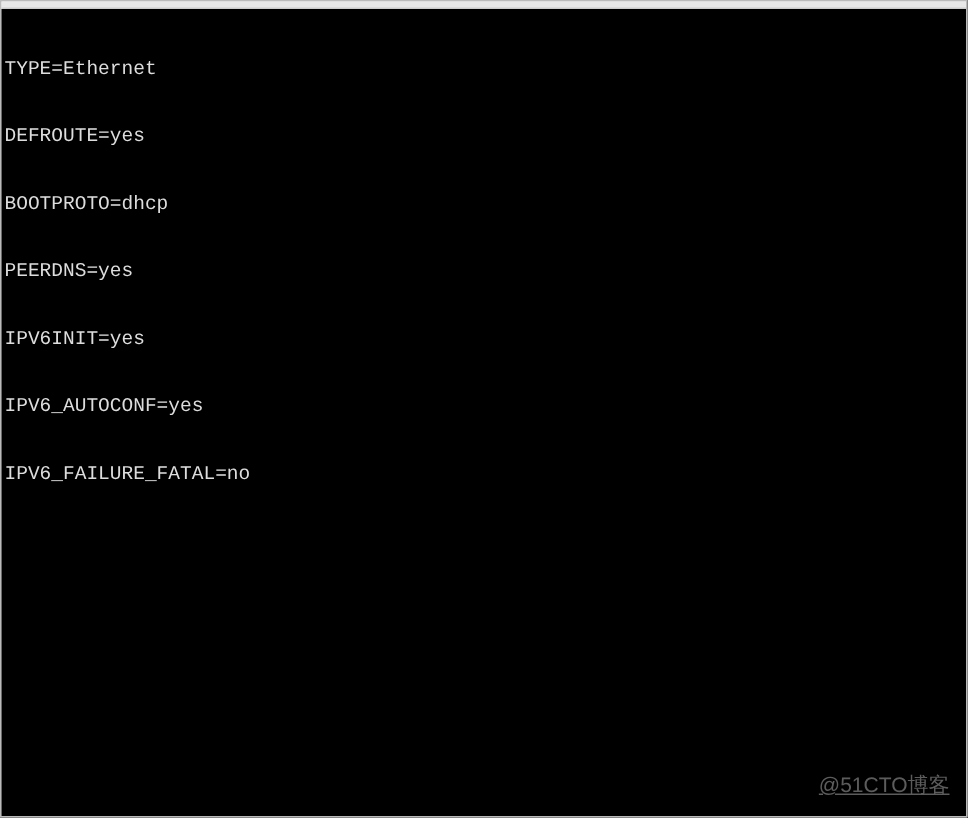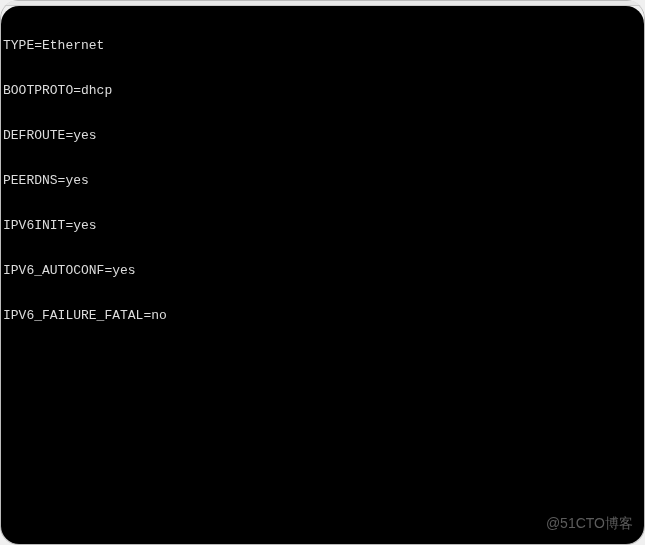--- a/index.html
+++ b/index.html
@@ -1,19 +1,18 @@
 <!DOCTYPE html>
 <html><head>
   <meta charset="utf-8">
   <style>
     * {
       margin: 0;
       padding: 0;
       box-sizing: border-box;
-      border-radius: 18px;
     }
     body {
       width: 645px;
       height: 545px;
       background: #f0f0f0;
       font-family: "Courier New", monospace;
       font-size: 13px;
       overflow: hidden;
       position: relative;
     }
@@ -38,36 +37,37 @@
       display: block;
     }
     .watermark {
       position: absolute;
       bottom: 12px;
       right: 12px;
       color: #999999;
       font-family: Arial, sans-serif;
       font-size: 14px;
       opacity: 0.6;
+      text-decoration: underline;
     }
     .border {
       border: 1px solid #bbb;
       height: 100%;
       width: 100%;
     }
   </style>
 </head>
 <body>
 
 <div class="border">
   <div class="top-bar"></div>
   <div class="terminal">
     <span class="config-line">TYPE=Ethernet</span>
+    <span class="config-line">DEFROUTE=yes</span>
     <span class="config-line">BOOTPROTO=dhcp</span>
-    <span class="config-line">DEFROUTE=yes</span>
     <span class="config-line">PEERDNS=yes</span>
     <span class="config-line">IPV6INIT=yes</span>
     <span class="config-line">IPV6_AUTOCONF=yes</span>
     <span class="config-line">IPV6_FAILURE_FATAL=no</span>
     
     
     
     
     
     

